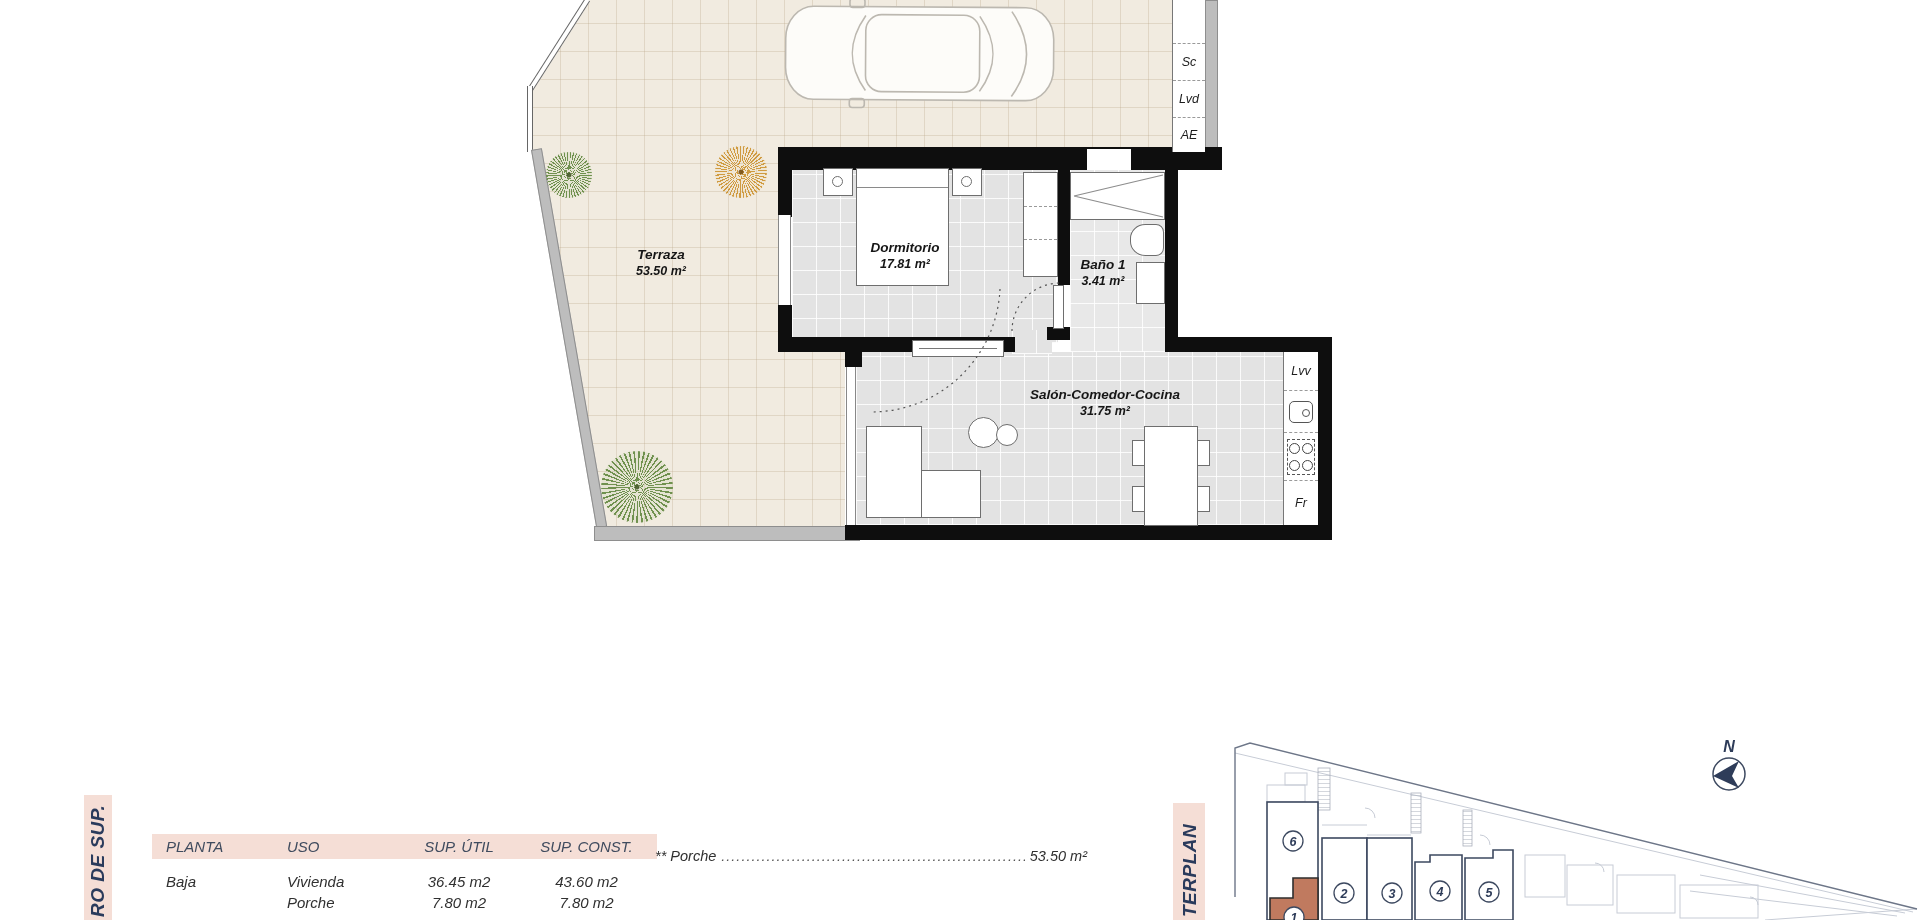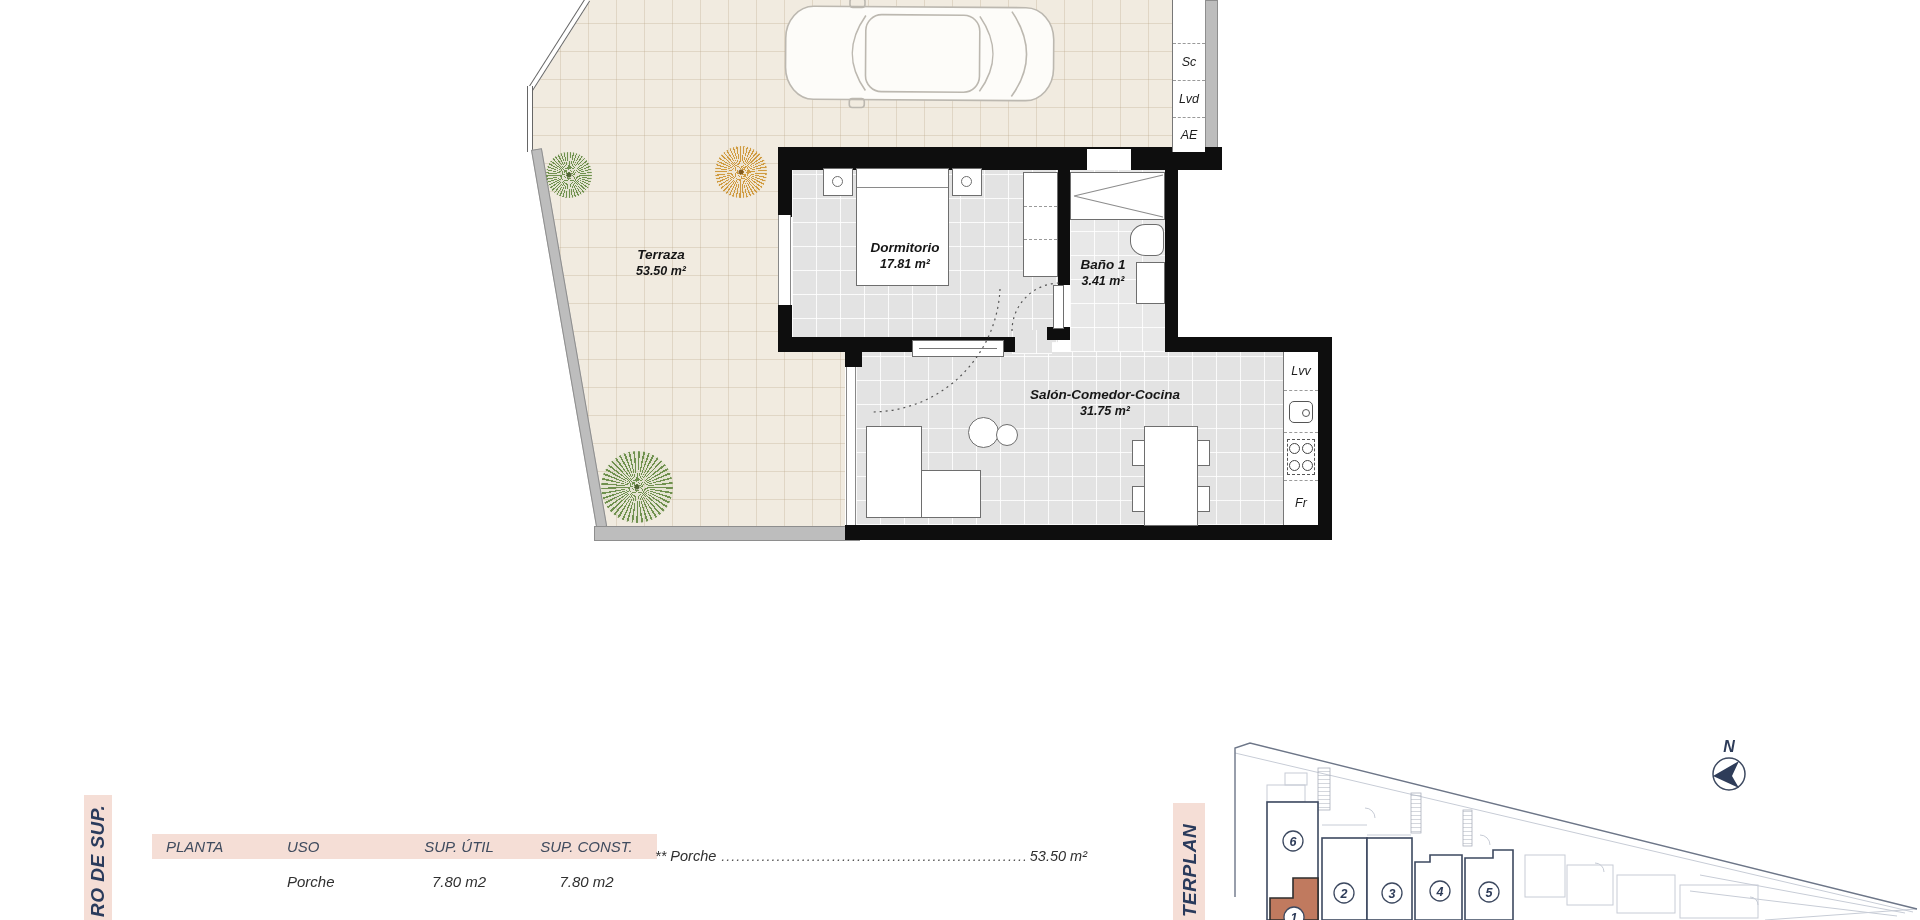--- a/index.html
+++ b/index.html
@@ -193,20 +193,26 @@
 
   <div class="suptable">
     <div class="hdr">
       <span class="c1">PLANTA</span>
       <span class="c2">USO</span>
       <span class="cr">SUP. ÚTIL</span>
       <span class="cr">SUP. CONST.</span>
     </div>
     <div style="height:12px;"></div>
     <div class="row">
+      <span class="c1">Baja</span>
+      <span class="c2">Vivienda</span>
+      <span class="cr">36.45 m2</span>
+      <span class="cr">43.60 m2</span>
+    </div>
+    <div class="row">
       <span class="c1"></span>
       <span class="c2">Porche</span>
       <span class="cr">7.80 m2</span>
       <span class="cr">7.80 m2</span>
     </div>
   </div>
 
   <div class="noteline">
     <span>** Porche</span>
     <span class="dots">......................................................................................................</span>

